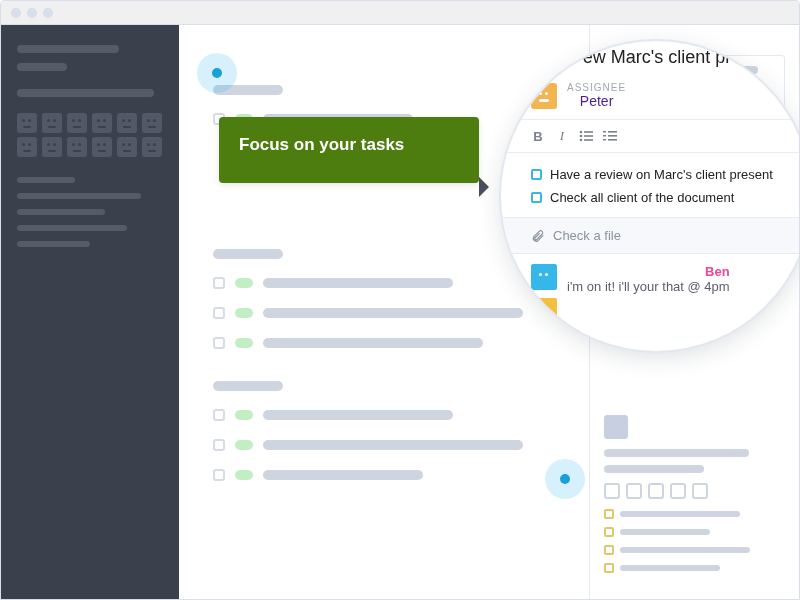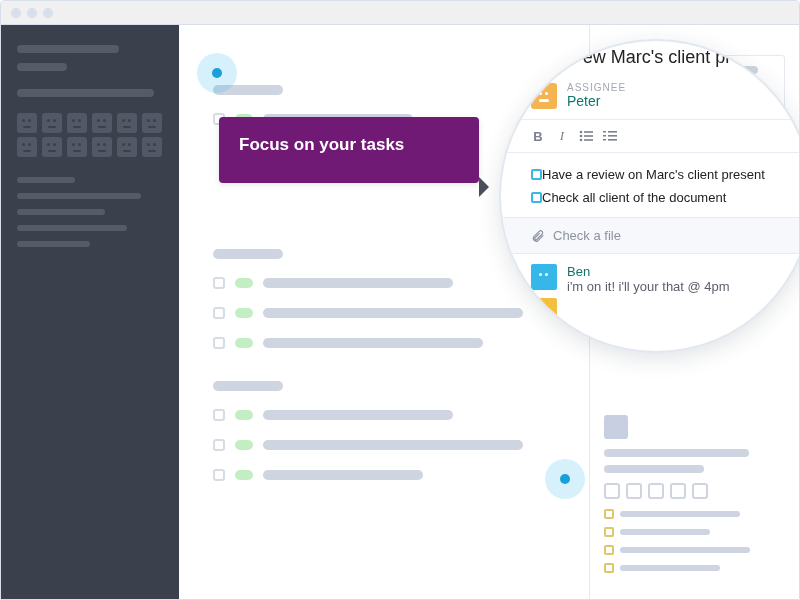--- a/index.html
+++ b/index.html
@@ -175,21 +175,21 @@
     background: #199fd9;
   }
   .hs1 { top: 52px; left: 196px; }
   .hs2 { top: 458px; left: 544px; }
   
   .tooltip {
     position: absolute;
     top: 116px;
     left: 218px;
     width: 260px;
-    background: #701a75;
+    background: #4d7c0f;
     color: #fff;
     border-radius: 4px;
     padding: 18px 20px 20px;
     z-index: 5;
     box-shadow: 0 2px 6px rgba(0,0,0,.1);
   }
   .tooltip h3 {
     font-size: 17px;
     font-weight: 600;
     margin-bottom: 8px;
@@ -259,38 +259,39 @@
     background: #fff;
     top: 16px; left: 8px;
   }
   .lens .assignee-label {
     font-size: 10px;
     letter-spacing: 1px;
     color: #a1a7b3;
   }
   .lens .assignee-name {
     font-size: 14px;
-    color: #0f766e;
+    color: #4c1d95;
+    text-align: center;
   }
   .lens .toolbar {
     display: flex; gap: 10px;
     padding: 8px 34px;
     border-top: 1px solid #e8ebf1;
     border-bottom: 1px solid #e8ebf1;
     color: #7b818d;
     font-size: 13px;
     align-items: center;
   }
   .lens .toolbar .tb { width: 14px; text-align: center; }
   .lens .toolbar .tb svg { display:block; }
   .lens .checklist {
     padding: 10px 34px 8px;
   }
   .lens .checklist .item {
-    display: flex; align-items: center;
+    display: flex; gap: 8px; align-items: center;
     font-size: 13px;
     color: #222;
     padding: 4px 0;
     white-space: nowrap;
   }
   .lens .checklist .box {
     width: 11px; height: 11px;
     border: 2px solid #3ab6e3;
     border-radius: 2px;
     flex-shrink: 0;
@@ -320,21 +321,21 @@
     content: "";
     position: absolute;
     width: 3px; height: 3px; border-radius: 50%;
     background: #fff;
     top: 9px; left: 8px;
     box-shadow: 6px 0 0 #fff;
   }
   .lens .comment .cav.blue { background: #36b7ea; }
   .lens .comment .cav.yellow { background: #f3bf3e; }
   .lens .comment .name {
-    font-size: 13px; font-weight: 400; color: #0f766e;
+    font-size: 13px; font-weight: 700; color: #ec4899; text-align: right;
   }
   .lens .comment .text {
     font-size: 13px; color: #5a5f6b;
   }
 </style>
 </head>
 <body>
 
 <div class="window">
   <div class="chrome">

